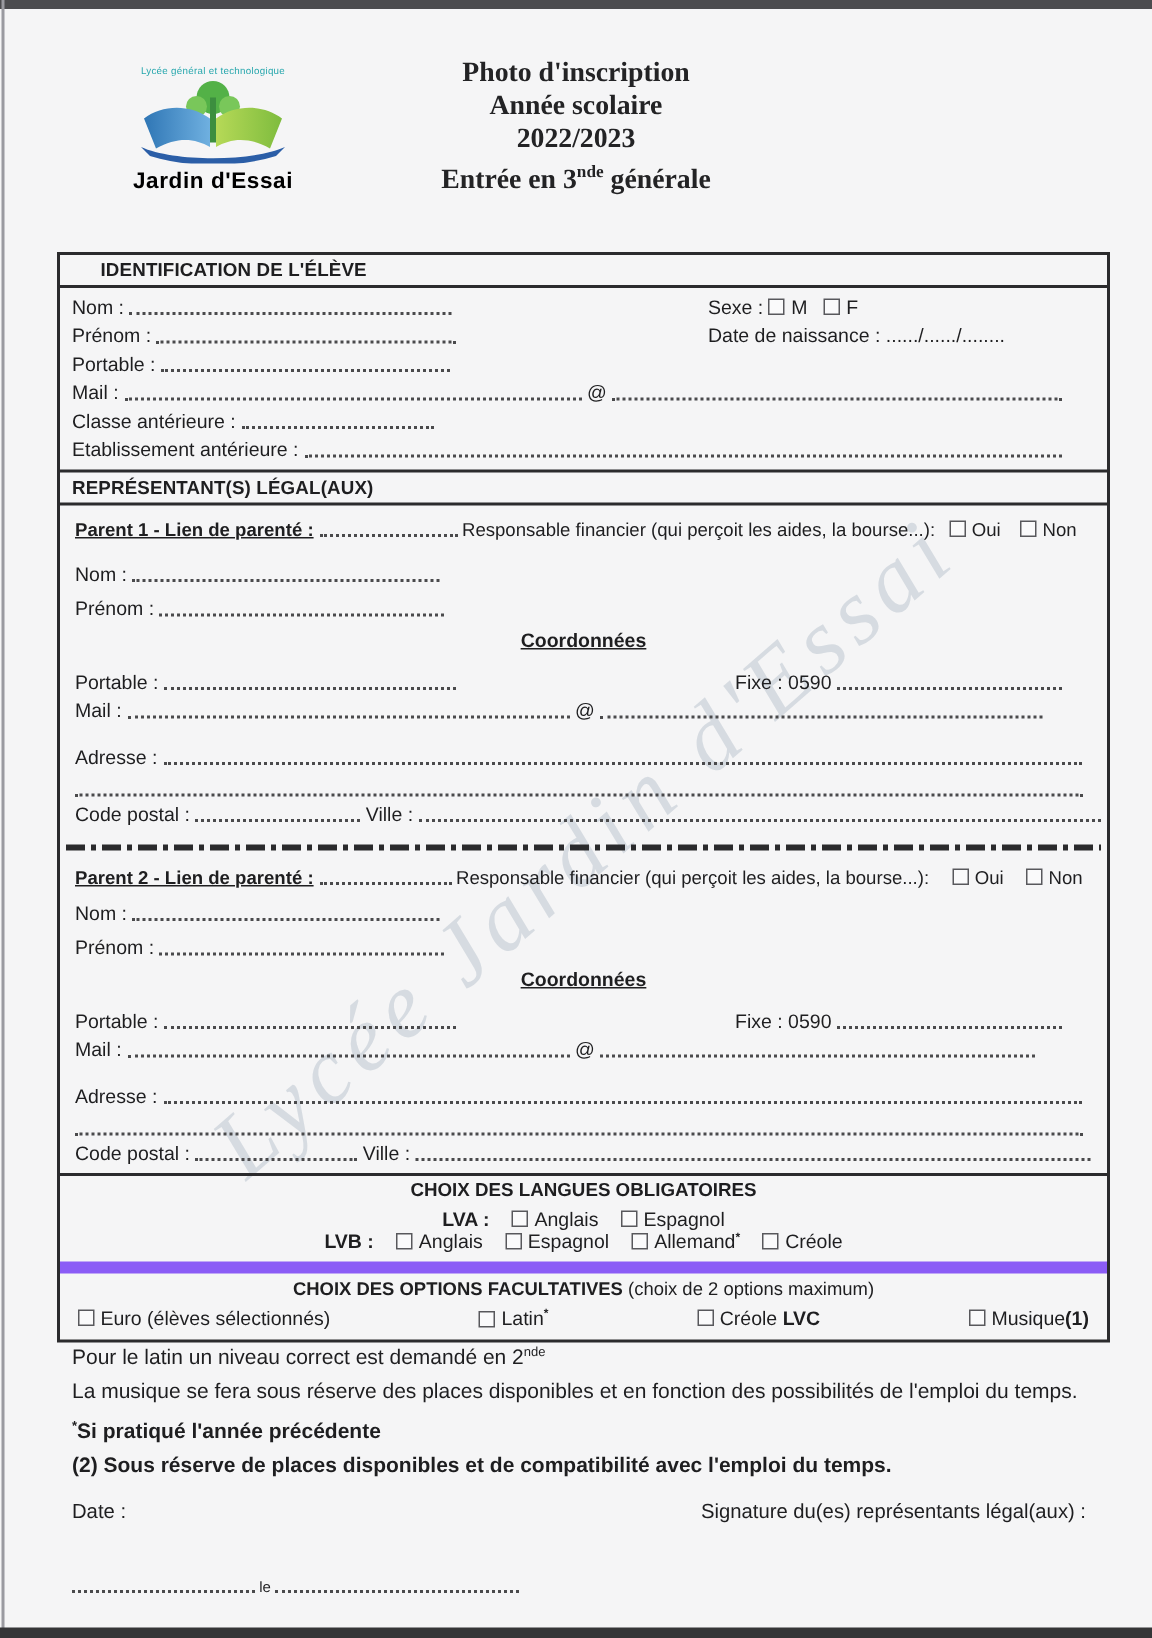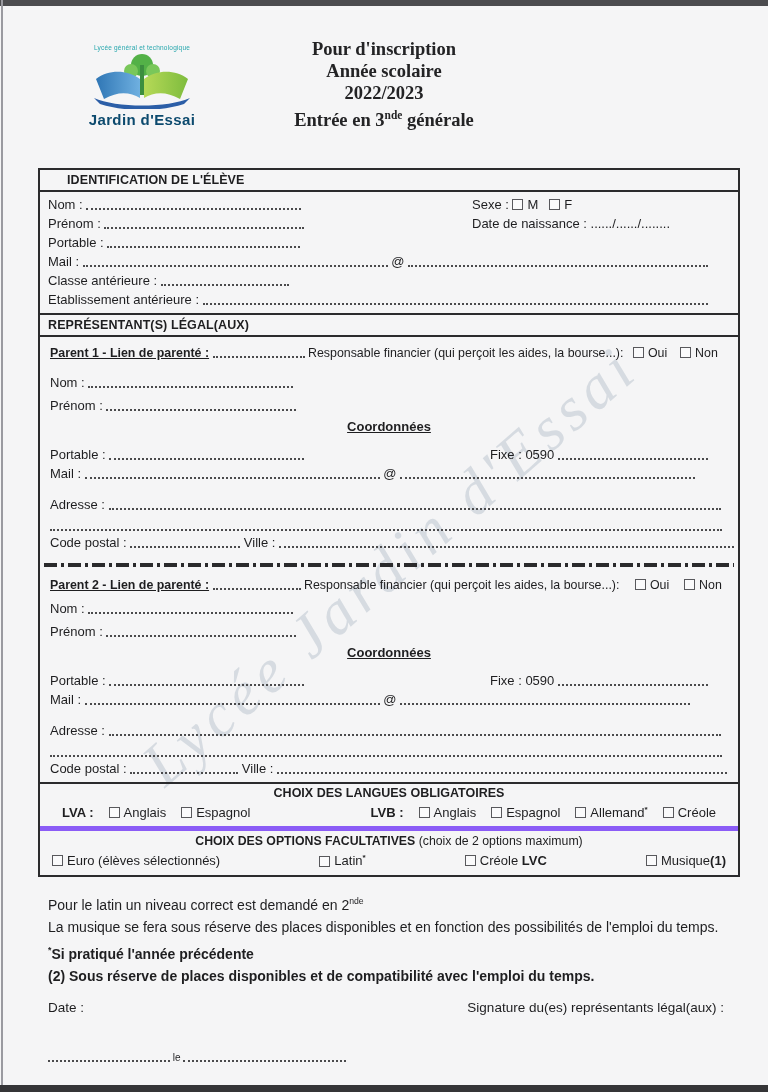--- a/index.html
+++ b/index.html
@@ -10,21 +10,21 @@
   .scan-bottom{position:absolute;left:0;bottom:0;width:768px;height:7px;background:#353537;}
   .scan-left{position:absolute;left:1px;top:0;width:2px;height:1092px;background:#9a9aa0;}
   
   .watermark{position:absolute;left:40px;top:530px;width:700px;text-align:center;
     transform:rotate(-41deg);transform-origin:center;
     font-family:"Liberation Serif",serif;font-style:italic;font-size:62px;letter-spacing:6px;
     color:rgba(128,148,168,0.26);white-space:nowrap;pointer-events:none;}
   
   .logo{position:absolute;left:78px;top:44px;width:128px;text-align:center;}
   .logo-top{font-size:6.5px;color:#27a7ad;letter-spacing:0.2px;}
-  .logo-name{font-size:15px;font-weight:bold;color:#0c4a6e;margin-top:-2px;letter-spacing:0.4px;}
+  .logo-name{font-size:15px;font-weight:bold;color:#000000;margin-top:-2px;letter-spacing:0.4px;}
   .titles{position:absolute;left:0;top:38px;width:768px;text-align:center;
     font-family:"Liberation Serif",serif;font-weight:bold;font-size:18.5px;line-height:22px;color:#232325;}
   .photo-box{position:absolute;left:608px;top:20px;width:116px;height:117px;
     border:2px solid #4c4c4f;border-top:none;display:flex;align-items:center;justify-content:center;
     font-size:13px;color:#3a3a3c;background:transparent;}
   
   .form-box{position:absolute;left:38px;top:168px;width:698px;border:2px solid #2b2b2d;font-size:13px;}
   .band{font-weight:bold;font-size:12.5px;padding:3px 8px;letter-spacing:0.1px;}
   .band1{border-bottom:2.5px solid #2b2b2d;padding-left:27px;}
   .band2{border-top:2px solid #2b2b2d;border-bottom:2px solid #2b2b2d;}
@@ -39,21 +39,21 @@
   .ptitle{height:20px;line-height:20px;margin-bottom:10px;white-space:nowrap;font-size:12.4px;}
   .ptitle .tb{font-weight:bold;text-decoration:underline;}
   .coord{text-align:center;font-weight:bold;text-decoration:underline;height:20px;line-height:20px;margin:2px 0 6px 0;}
   .mt8{margin-top:8px;} .mt12{margin-top:12px;} .mt4{margin-top:4px;}
   .dotfull{margin:3px 0 2px 0;height:14px;}
   .divider{height:4px;margin:7px 4px 6px 4px;
     background:repeating-linear-gradient(90deg,#2a2a2c 0 13px,transparent 13px 17px,#2a2a2c 17px 20px,transparent 20px 24px);}
   .lang-band{border-top:2px solid #2b2b2d;text-align:center;font-weight:bold;font-size:12.5px;
     padding:2px 0;}
   .lang-row{display:flex;align-items:center;justify-content:space-between;padding:3px 22px 6px 22px;
-    border-bottom:5px solid #8b5cf6;}
+    border-bottom:8px solid #8b5cf6;flex-direction:column;}
   .lgroup{display:flex;align-items:center;gap:15px;white-space:nowrap;}
   .opt-band{text-align:center;font-size:12.3px;padding:3px 0 2px 0;}
   .opt-row{display:flex;align-items:center;justify-content:space-between;padding:3px 12px 6px 12px;white-space:nowrap;}
   sup{font-size:0.62em;}
   
   .notes{position:absolute;left:48px;top:890px;font-size:14px;line-height:22.5px;}
   .date-label{position:absolute;left:48px;top:1000px;font-size:13.5px;}
   .sig-label{position:absolute;right:44px;top:1000px;font-size:13.5px;}
   .bottom-line{position:absolute;left:48px;top:1048px;font-size:10px;height:19px;line-height:19px;}
 </style>
@@ -83,21 +83,21 @@
       <circle cx="67" cy="20" r="7" fill="#79c75a"></circle>
       <rect x="54" y="14" width="4" height="30" fill="#3c8e3f"></rect>
       <path d="M54 28 C40 18 22 19 10 28 L18 48 C32 40 44 41 54 47 Z" fill="url(#gB)"></path>
       <path d="M58 28 C72 18 90 19 102 28 L94 48 C80 40 68 41 58 47 Z" fill="url(#gG)"></path>
       <path d="M8 47 C30 57 82 57 104 47 L98 53 C72 61 40 61 14 53 Z" fill="#2b5ea7"></path>
     </svg>
     <div class="logo-name">Jardin d'Essai</div>
   </div>
 
   <div class="titles">
-    <div>Pour d'inscription</div>
+    <div>Photo d'inscription</div>
     <div>Année scolaire</div>
     <div>2022/2023</div>
     <div><span>Entrée en 3</span><sup>nde</sup><span> générale</span></div>
   </div>
 
 
   <div class="form-box">
 
     <div class="band band1">IDENTIFICATION DE L'ÉLÈVE</div>
 

